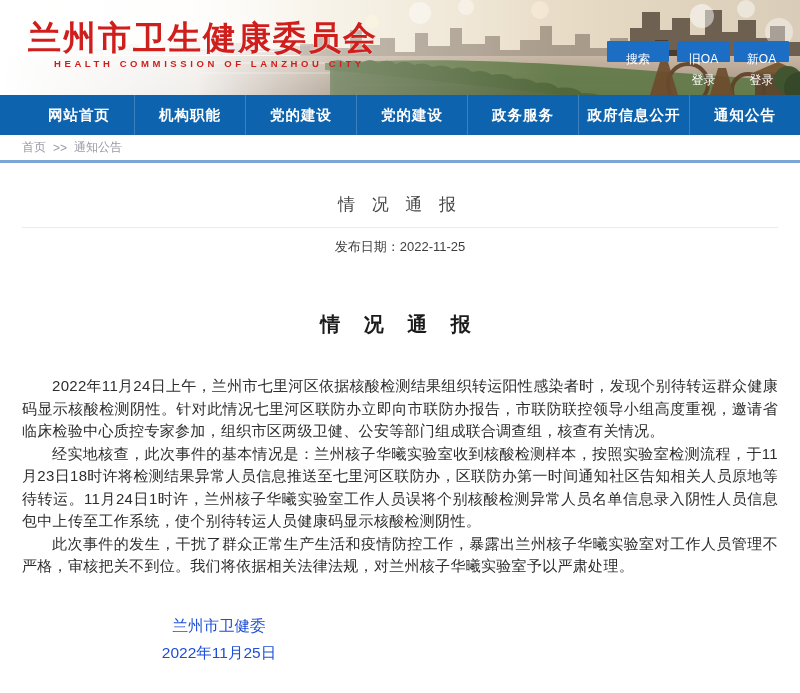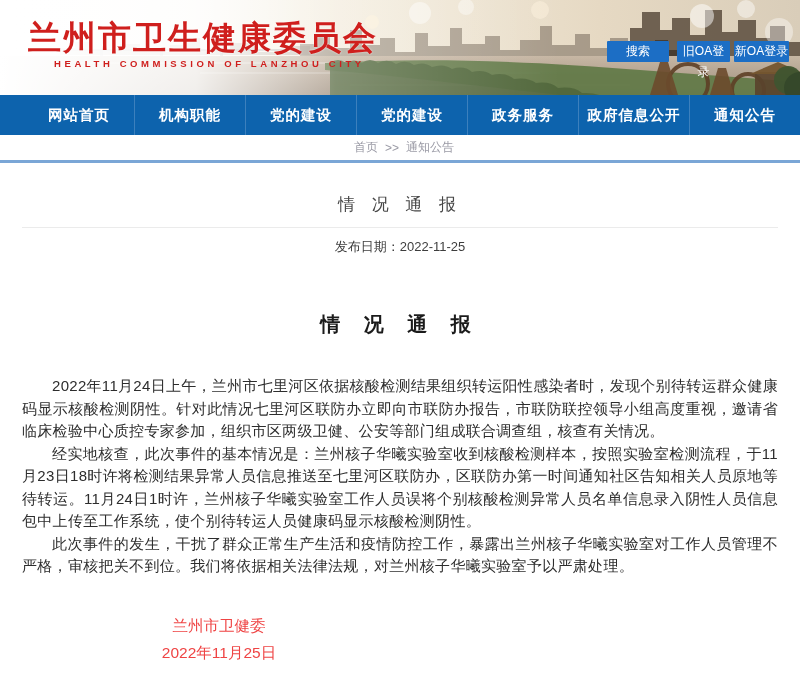--- a/index.html
+++ b/index.html
@@ -52,21 +52,21 @@
     height: 21px;
     line-height: 21px;
     background: #1c6ec5;
     color: #ffffff;
     font-size: 12px;
     text-align: center;
     border: none;
     border-radius: 1px;
     cursor: pointer;
     z-index: 3;
-    padding: 0;
+    padding: 8px;
     font-family: inherit;
   }
   .btn-search { left: 607px; width: 62px; }
   .btn-oldoa  { left: 677px; width: 53px; }
   .btn-newoa  { left: 734px; width: 55px; }
 
   
   .nav {
     display: flex;
     width: 800px;
@@ -86,25 +86,24 @@
     cursor: pointer;
     border-right: 1px solid #3c80bd;
   }
   .nav-item:last-child { border-right: none; }
 
   
   .breadcrumb {
     height: 25px;
     display: flex;
     align-items: center;
-    padding-left: 15px;
+    padding-left: 22px;
     font-size: 12px;
     color: #9a9aa5;
     background: #ffffff;
-    justify-content: center;
   }
   .breadcrumb span { margin-right: 7px; }
   .crumb-link { cursor: pointer; }
   .blue-rule {
     width: 800px;
     height: 3px;
     background: #7aa6d6;
   }
 
   
@@ -143,21 +142,21 @@
     text-align: justify;
     letter-spacing: 0.3px;
   }
   .signature {
     margin-top: 34px;
     margin-left: 122px;
     width: 150px;
     text-align: center;
     font-size: 15.5px;
     line-height: 27px;
-    color: #ef4444;
+    color: #1d4ed8;
   }
 </style>
 </head>
 <body>
 
 <div class="banner">
   <svg width="800" height="95" viewBox="0 0 800 95" preserveAspectRatio="none" aria-hidden="true">
     <defs>
       <linearGradient id="sky" x1="0" y1="0" x2="1" y2="0">
         <stop offset="0" stop-color="#ffffff"></stop>

